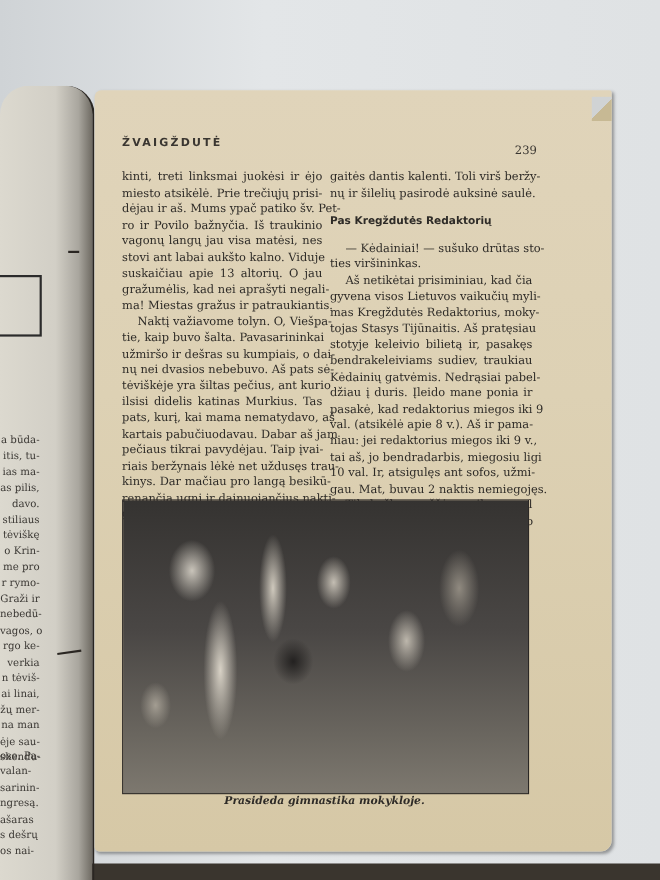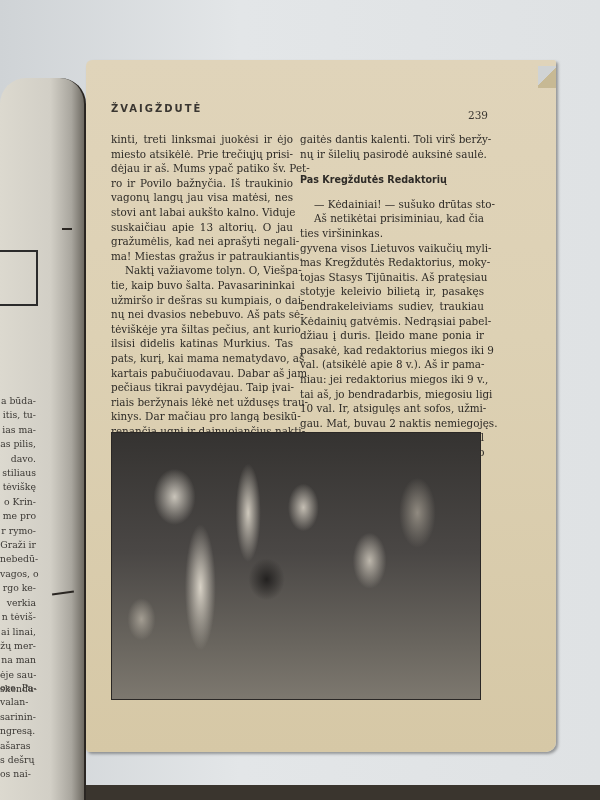--- a/index.html
+++ b/index.html
@@ -3,21 +3,21 @@
 <meta charset="utf-8">
 <style>
   html,body{margin:0;padding:0;}
   body{width:600px;height:800px;position:relative;overflow:hidden;background:#d9dde0;font-family:"DejaVu Serif",serif;}
   .bg-sheet{position:absolute;left:0;top:0;width:600px;height:785px;background:linear-gradient(90deg,#cfd3d6 0%,#e3e6e8 40%,#dfe2e4 100%);}
   .bottom-strip{position:absolute;left:0;top:785px;width:600px;height:15px;background:#3a352e;}
   .left-page{position:absolute;left:0;top:78px;width:84px;height:752px;background:linear-gradient(90deg,#dcd9cf 0%,#d2cfc6 60%,#a9a69e 85%,#6e6a62 100%);border-right:2px solid #2a2622;border-radius:26px;}
   .left-box{position:absolute;left:-4px;top:172px;width:38px;height:52px;border:2px solid #2b2b2b;}
   .left-text{position:absolute;left:0;top:316px;width:36px;font-size:9.3px;line-height:14.4px;color:#3b3834;text-align:right;white-space:nowrap;}
   .left-text2{position:absolute;left:0;top:603px;width:36px;font-size:9.3px;line-height:14.4px;color:#3b3834;text-align:left;white-space:nowrap;}
-  .page{position:absolute;left:86px;top:60px;width:470px;height:692px;background:linear-gradient(180deg,#e0d4ba 0%,#ddd1b4 40%,#d6c8a6 100%);border-radius:6px 2px 10px 4px;box-shadow:2px 2px 3px rgba(0,0,0,0.35);}
+  .page{position:absolute;left:86px;top:82px;width:470px;height:692px;background:linear-gradient(180deg,#e0d4ba 0%,#ddd1b4 40%,#d6c8a6 100%);border-radius:6px 2px 10px 4px;box-shadow:2px 2px 3px rgba(0,0,0,0.35);}
   .page-corner{position:absolute;right:0;top:6px;width:18px;height:22px;background:linear-gradient(135deg,#d0d3d4 50%,#c7b994 50%);}
   .running-head{position:absolute;left:25px;top:43px;font-family:"DejaVu Sans",sans-serif;font-weight:bold;font-size:10px;letter-spacing:2px;color:#3a3631;}
   .page-number{position:absolute;left:382px;top:49px;font-size:10.5px;color:#3a3631;}
   .col{position:absolute;font-size:10.4px;line-height:14.6px;color:#2e2b27;text-align:justify;}
   .col-left{left:25px;top:72px;width:182px;}
   .col-right{left:214px;top:72px;width:184px;}
   .ln{display:block;text-align:justify;text-align-last:justify;white-space:nowrap;}
   .ln.last{text-align-last:left;}
   .ind{padding-left:14px;}
   .section-heading{font-family:"DejaVu Sans",sans-serif;font-weight:bold;font-size:9.6px;margin:12px 0 9px 0;color:#2e2b27;}
@@ -110,34 +110,35 @@
     </div>
 
   <div class="col col-right">
     <div id="col-right-top">
         <span class="ln">gaitės dantis kalenti. Toli virš beržy-</span>
         <span class="ln last">nų ir šilelių pasirodė auksinė saulė.</span>
       </div>
     <div class="section-heading">Pas Kregždutės Redaktorių</div>
     <div id="col-right-bottom">
         <span class="ln ind">— Kėdainiai! — sušuko drūtas sto-</span>
+        <span class="ln last">ties viršininkas.</span>
         <span class="ln ind">Aš netikėtai prisiminiau, kad čia</span>
-        <span class="ln last">ties viršininkas.</span>
         <span class="ln">gyvena visos Lietuvos vaikučių myli-</span>
         <span class="ln">mas Kregždutės Redaktorius, moky-</span>
         <span class="ln">tojas Stasys Tijūnaitis. Aš pratęsiau</span>
         <span class="ln">stotyje keleivio bilietą ir, pasakęs</span>
         <span class="ln">bendrakeleiviams sudiev, traukiau</span>
         <span class="ln">Kėdainių gatvėmis. Nedrąsiai pabel-</span>
         <span class="ln">džiau į duris. Įleido mane ponia ir</span>
         <span class="ln">pasakė, kad redaktorius miegos iki 9</span>
         <span class="ln">val. (atsikėlė apie 8 v.). Aš ir pama-</span>
         <span class="ln">niau: jei redaktorius miegos iki 9 v.,</span>
         <span class="ln">tai aš, jo bendradarbis, miegosiu ligi</span>
         <span class="ln">10 val. Ir, atsigulęs ant sofos, užmi-</span>
         <span class="ln last">gau. Mat, buvau 2 naktis nemiegojęs.</span>
         <span class="ln ind">Tik kažkas sušžė, suriko pagal</span>
         <span class="ln last">mane. Aš stačia galva nušokau nuo</span>
       </div>
   </div>
 
   <div class="photo"></div>
+  <div class="caption">Prasideda gimnastika mokykloje.</div>
 </div>
 
 </body></html>

